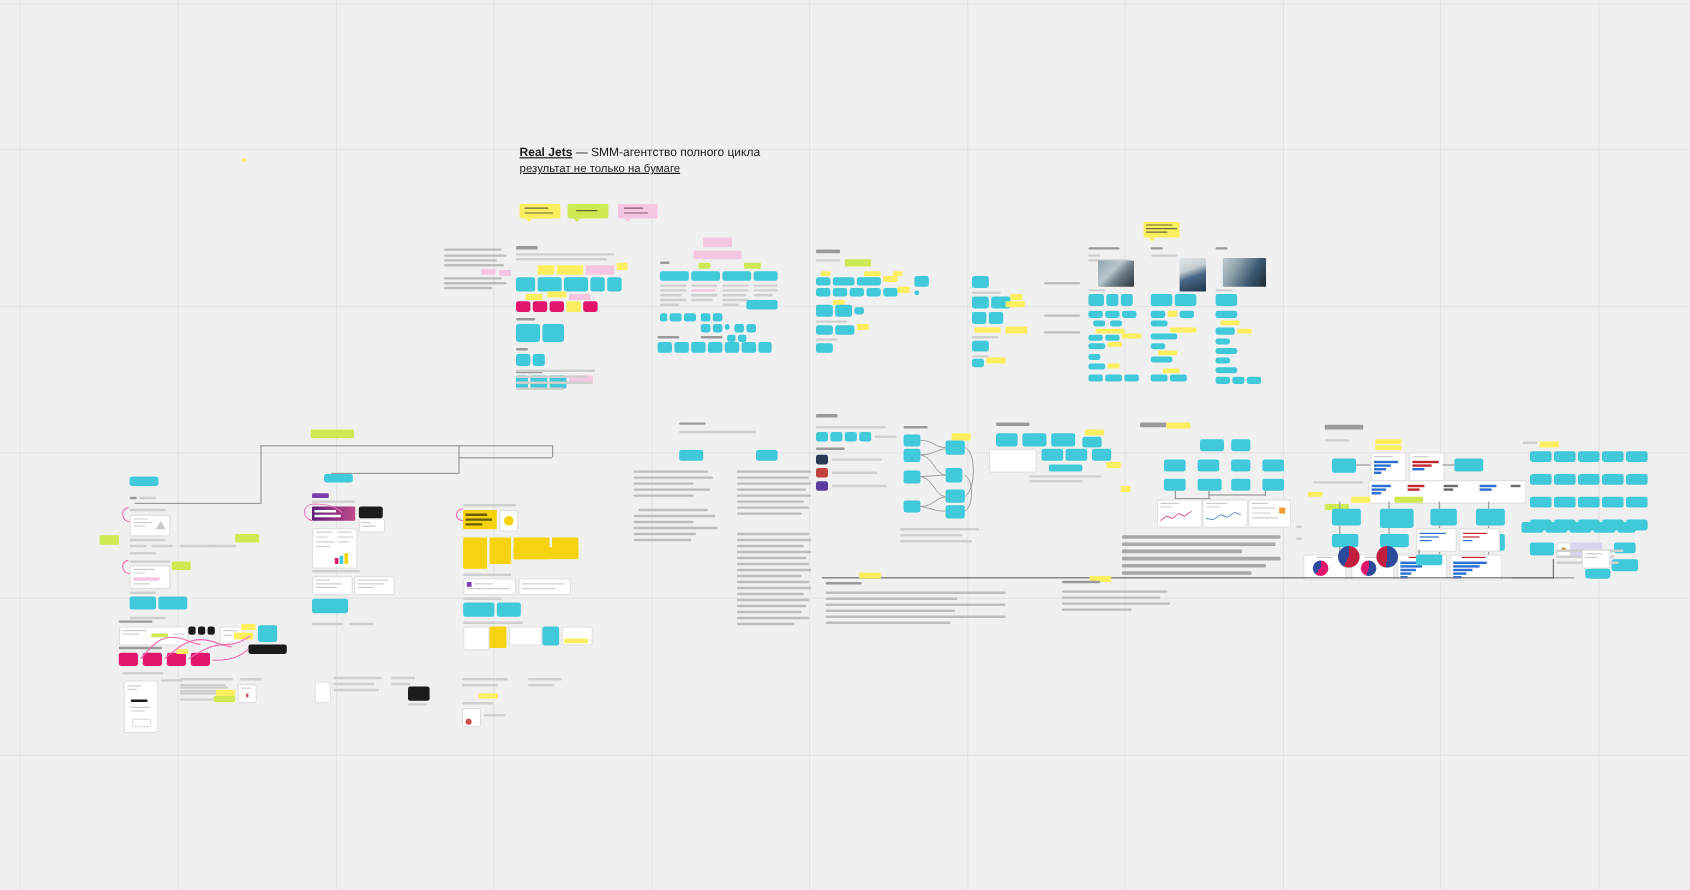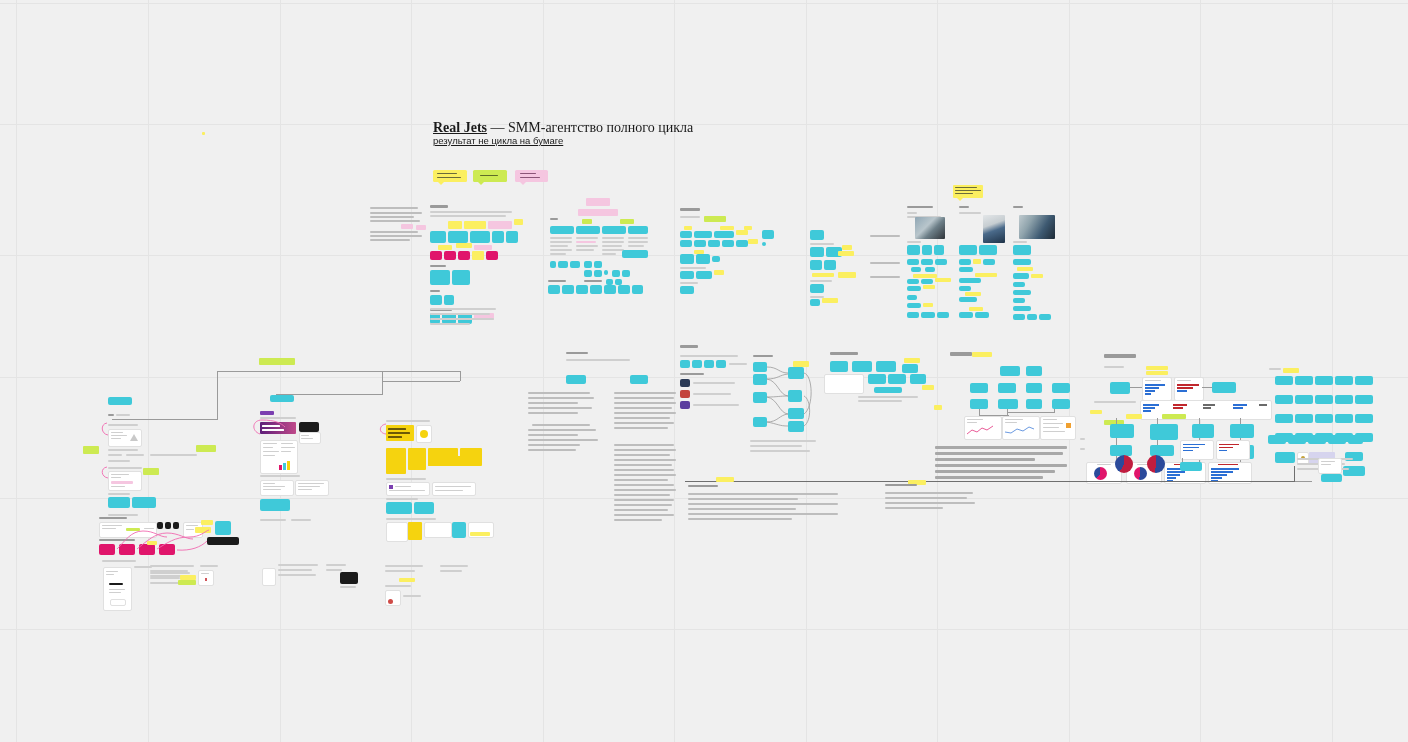--- a/index.html
+++ b/index.html
@@ -33,21 +33,21 @@
   .ticky{position:absolute;background:#2b2b2b;border-radius:.5px;}
   .conn{position:absolute;background:#9a9a9a;}
   .connv{position:absolute;background:#9a9a9a;width:1px;}
   svg.edges{position:absolute;overflow:visible;pointer-events:none;}
   svg.edges path{fill:none;stroke:#9b9b9b;stroke-width:.8;}
   svg.pinkedges{position:absolute;overflow:visible;pointer-events:none;}
   svg.pinkedges path{fill:none;stroke:#f06ab0;stroke-width:.9;}
 
   
   #board-title{position:absolute;left:433px;top:121px;width:280px;}
-  #board-title .l1{font-size:14px;color:#1a1a1a;line-height:13px;white-space:nowrap;font-family:Liberation Serif, serif;}
+  #board-title .l1{font-size:10px;color:#1a1a1a;line-height:13px;white-space:nowrap;}
   #board-title .l1 b{font-weight:700;text-decoration:underline;}
   #board-title .l2{font-size:9.5px;color:#1a1a1a;line-height:13px;text-decoration:underline;white-space:nowrap;}
 
   
   .note{position:absolute;border-radius:1.5px;}
   .note:after{content:"";position:absolute;left:4px;bottom:-3px;border-left:3px solid transparent;border-right:3px solid transparent;border-top:3px solid inherit;}
 
   .photo{position:absolute;border-radius:1px;overflow:hidden;background:#9aa7ae;}
   .avatar-dot{position:absolute;border-radius:50%;}
   .chart-pie{position:absolute;border-radius:50%;}
@@ -74,21 +74,21 @@
     <div class="grid-h" style="top:255px"></div>
     <div class="grid-h" style="top:377px"></div>
     <div class="grid-h" style="top:498px"></div>
     <div class="grid-h" style="top:629px"></div>
   </div>
 
   <div class="ye" style="left:202px;top:132px;width:3px;height:3px"></div>
 
   <div id="board-title">
     <div class="l1"><b>Real Jets</b><span> — SMM-агентство полного цикла</span></div>
-    <div class="l2">результат не цикла на бумаге</div>
+    <div class="l2">результат не только на бумаге</div>
   </div>
 
   <div>
     <div class="ye note" style="left:433px;top:170px;width:34px;height:12px">
       <div class="ticky" style="position:absolute;left:4px;top:3px;width:20px;height:1.4px;background:#6b6b3a"></div>
       <div class="ticky" style="position:absolute;left:4px;top:6.5px;width:24px;height:1.4px;background:#6b6b3a"></div>
       <div style="position:absolute;left:5px;bottom:-3px;width:0;height:0;border-left:3px solid transparent;border-right:3px solid transparent;border-top:3px solid #fbef60"></div>
     </div>
     <div class="lime note" style="left:473px;top:170px;width:34px;height:12px">
       <div class="ticky" style="position:absolute;left:7px;top:5px;width:18px;height:1.4px;background:#5e6b2a"></div>

